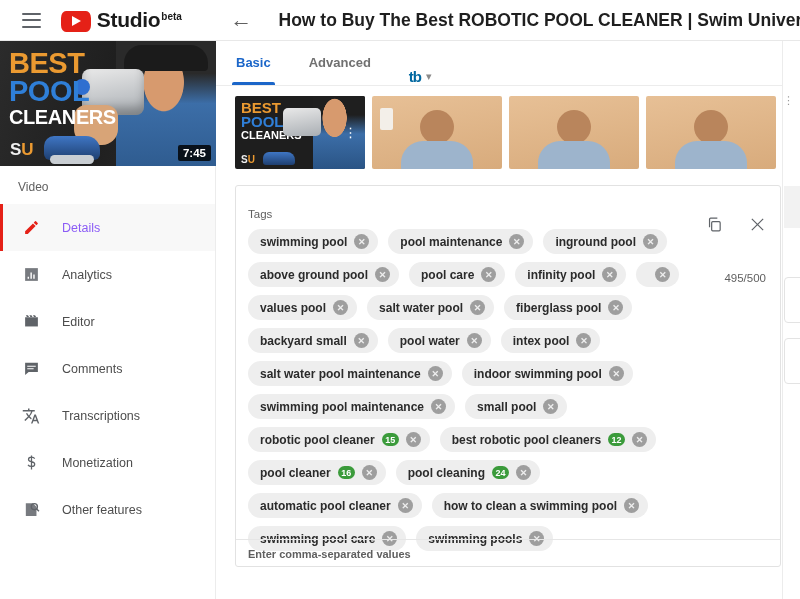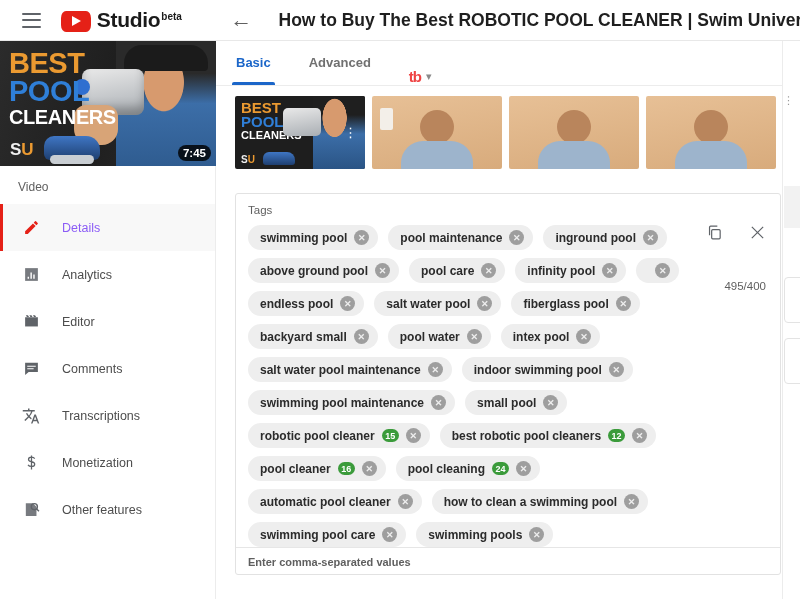--- a/index.html
+++ b/index.html
@@ -61,21 +61,21 @@
   .tb-clean { font-size: 20px; font-weight: 800; color: #ffffff; letter-spacing: -0.4px;
     line-height: 24px; }
   .tb-su { position: absolute; left: 10px; bottom: 6px; font-size: 17px; font-weight: 800;
     color: #f0f0f0; letter-spacing: 0; }
   .tb-su b { color: #eb9a31; }
   .tb-car { position: absolute; left: 44px; bottom: 6px; width: 56px; height: 24px;
     background: linear-gradient(180deg,#3f76c4,#1e3f70); border-radius: 10px 14px 6px 6px; }
   .tb-car::after { content:""; position:absolute; left:6px; bottom:-4px; width:44px; height:9px;
     background:#c9ced3; border-radius: 5px; }
   .duration { position: absolute; right: 5px; bottom: 5px; background: rgba(0,0,0,.82);
-    color: #fff; font-size: 11.5px; font-weight: 700; padding: 2px 5px; border-radius: 8px; margin-left: 20px; }
+    color: #fff; font-size: 11.5px; font-weight: 700; padding: 2px 5px; border-radius: 2px; margin-left: 20px; }
 
   .video-label { font-size: 12px; color: #606060; padding: 14px 0 10px 18px; }
   .nav-item { display: flex; align-items: center; height: 47px; position: relative;
     padding-left: 18px; cursor: pointer; }
   .nav-item.active { background: #f8f8f8; }
   .nav-item.active::before { content: ""; position: absolute; left: 0; top: 0; bottom: 0;
     width: 3px; background: #e52117; }
   .nav-icon { width: 26px; display: flex; align-items: center; justify-content: center;
     color: #5f6368; flex: none; }
   .nav-item.active .nav-icon { color: #e52117; }
@@ -86,21 +86,21 @@
   .main { position: absolute; left: 216px; top: 41px; width: 584px; height: 558px;
     background: #fff; }
   .tabs { display: flex; align-items: flex-end; height: 45px; padding-left: 20px;
     border-bottom: 1px solid #ececec; }
   .tab { font-size: 13px; font-weight: 700; color: #707070; margin-right: 38px;
     height: 45px; display: flex; align-items: center; cursor: pointer; position: relative; }
   .tab.active { color: #1b66c9; }
   .tab.active::after { content: ""; position: absolute; left: -4px; right: -4px; bottom: 0;
     height: 3px; background: #1b66c9; border-radius: 2px 2px 0 0; }
   .tb-tab { display: flex; align-items: center; gap: 5px; cursor: pointer; }
-  .tb-logo { font-size: 15px; font-weight: 800; color: #ef4444; letter-spacing: -1px; }
+  .tb-logo { font-size: 15px; font-weight: 800; color: #0369a1; letter-spacing: -1px; }
   .chev { font-size: 11px; color: #8a8a8a; }
 
   .thumbstrip { display: flex; gap: 7px; padding: 10px 0 10px 19px; }
   .ts { width: 130px; height: 73px; border-radius: 2px; overflow: hidden;
     position: relative; cursor: pointer; flex: none; }
   .ts.custom { background: #1e1e1e; }
   .ts.auto { background: linear-gradient(170deg,#e7c096,#d8ab7c); }
   .ts-face { position: absolute; left: 50%; top: 14px; transform: translateX(-50%);
     width: 34px; height: 34px; border-radius: 50%; background: #b9855c; }
   .ts-body { position: absolute; left: 50%; bottom: 0; transform: translateX(-50%);
@@ -117,23 +117,23 @@
   .mini .s b { color: #eb9a31; }
   .mini .car { position: absolute; left: 28px; bottom: 4px; width: 32px; height: 13px;
     background: linear-gradient(180deg,#3f76c4,#1e3f70); border-radius: 6px 8px 3px 3px; }
   .mini .rob { position: absolute; left: 48px; top: 12px; width: 38px; height: 28px;
     background: linear-gradient(170deg,#e9e9e9,#a9aeb3); border-radius: 5px; }
   .mini .head { position: absolute; right: -2px; top: 0; width: 54px; height: 73px;
     background: radial-gradient(ellipse at 40% 30%, #d79a6e 0 26%, rgba(0,0,0,0) 27%),
       linear-gradient(180deg,#1f1f1f 0 26%, #3c6ea8 52%, #2a5485 100%); }
 
   
-  .tagcard { margin: 14px 19px 0 19px; width: 546px; background: #fff;
+  .tagcard { margin: 6px 19px 0 19px; width: 546px; background: #fff;
     border: 1px solid #e2e2e2; border-radius: 3px; position: relative;
-    padding: 10px 12px 0 12px; height: 382px; }
+    padding: 22px 12px 0 12px; height: 382px; }
   .tags-label { font-size: 11.5px; color: #606060; margin-bottom: 9px; }
   .chips { display: flex; flex-wrap: wrap; gap: 8px 10px; width: 452px; }
   .chip { display: inline-flex; align-items: center; background: #eeeeee;
     border-radius: 14px; height: 25px; padding: 0 9px 0 12px; cursor: pointer; }
   .chip-txt { font-size: 12px; font-weight: 700; color: #2b2b2b; white-space: nowrap; }
   .badge { display: inline-flex; align-items: center; justify-content: center;
     background: #3b9b3b; color: #fff; font-size: 9px; font-weight: 700;
     border-radius: 8px; min-width: 17px; height: 13px; padding: 0 3px; margin-left: 7px; }
   .chip-x { width: 15px; height: 15px; margin-left: 7px; border-radius: 50%;
     background: #9e9e9e; color: #eee; font-size: 9px; display: inline-flex;
@@ -318,21 +318,21 @@
               <path d="M5 16V4.5A1.5 1.5 0 016.5 3H16"></path>
           </svg>
         </span>
         <span class="icon-btn">
           <svg width="17" height="17" viewBox="0 0 24 24" fill="none" stroke="currentColor" stroke-width="1.7">
             <path d="M4 4l16 16M20 4L4 20"></path>
           </svg>
         </span>
       </div>
 
-      <div class="counter">495/400</div>
+      <div class="counter">495/500</div>
 
       <div class="chips">
           <div class="chip">
             <span class="chip-txt">swimming pool</span>
             <span class="chip-x">✕</span>
           </div>
           <div class="chip">
             <span class="chip-txt">pool maintenance</span>
             <span class="chip-x">✕</span>
           </div>
@@ -349,21 +349,21 @@
             <span class="chip-x">✕</span>
           </div>
           <div class="chip">
             <span class="chip-txt">infinity pool</span>
             <span class="chip-x">✕</span>
           </div>
           <div class="chip">
             <span class="chip-x">✕</span>
           </div>
           <div class="chip">
-            <span class="chip-txt">endless pool</span>
+            <span class="chip-txt">values pool</span>
             <span class="chip-x">✕</span>
           </div>
           <div class="chip">
             <span class="chip-txt">salt water pool</span>
             <span class="chip-x">✕</span>
           </div>
           <div class="chip">
             <span class="chip-txt">fiberglass pool</span>
             <span class="chip-x">✕</span>
           </div>

